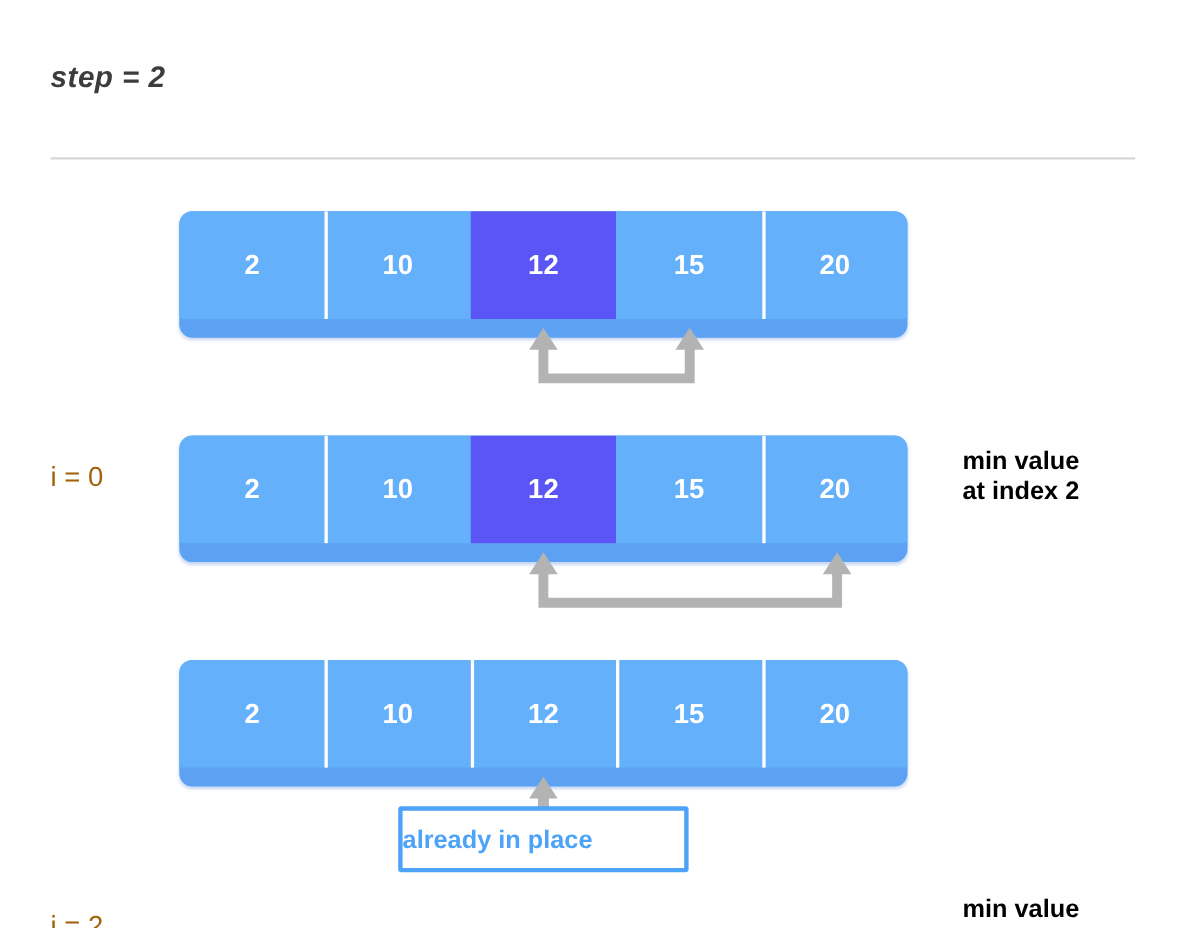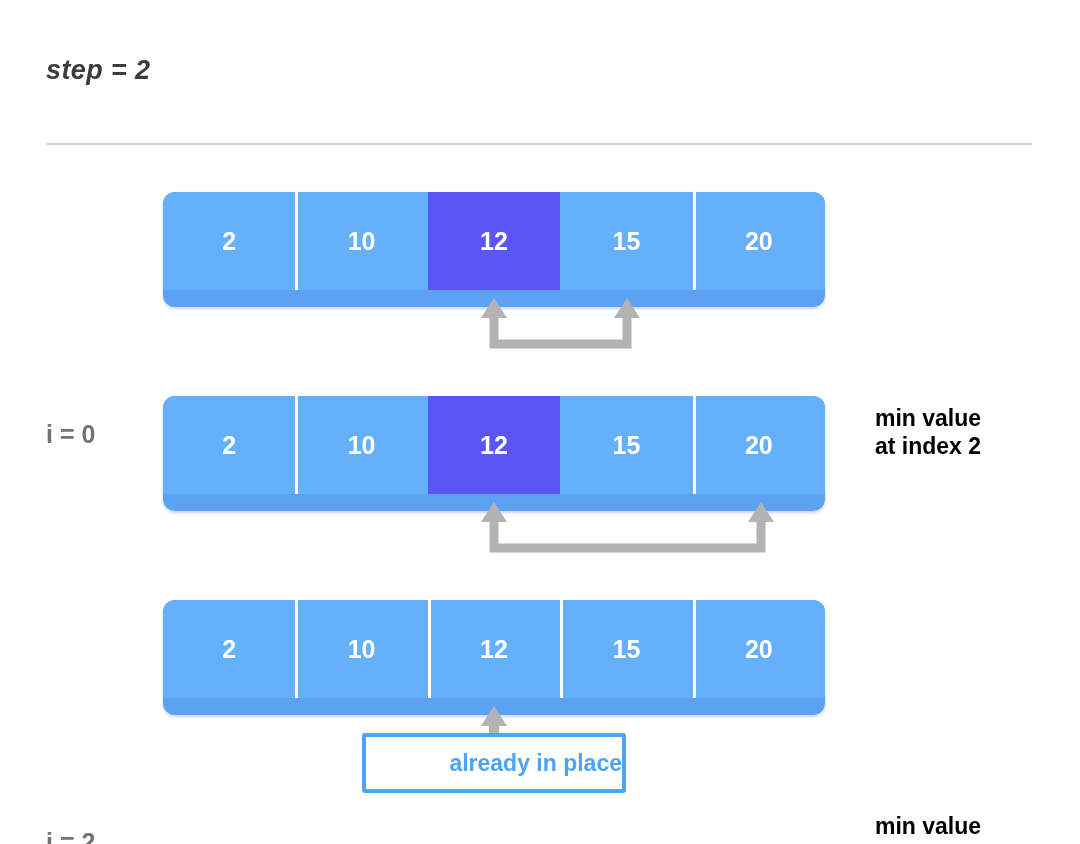--- a/index.html
+++ b/index.html
@@ -46,22 +46,22 @@
   
   .row {
     position: absolute;
     left: 0;
     width: 1080px;
   }
   .row-label {
     position: absolute;
     left: 46px;
     font-size: 25px;
-    font-weight: bold;
-    color: #737373;
+    font-weight: normal;
+    color: #a16207;
     white-space: nowrap;
   }
   .row-note {
     position: absolute;
     left: 875px;
     font-size: 23px;
     font-weight: bold;
     color: #000000;
     line-height: 1.22;
     white-space: pre-line;
@@ -124,21 +124,21 @@
     position: absolute;
     left: 362px;
     top: 733px;
     width: 264px;
     height: 60px;
     box-sizing: border-box;
     border: 4px solid #4da3f7;
     border-radius: 3px;
     display: flex;
     align-items: center;
-    justify-content: flex-end;
+    justify-content: flex-start;
     color: #4da3f7;
     font-size: 23px;
     font-weight: bold;
     background: #ffffff;
   }
   .callout-arrow {
     position: absolute;
     left: 0; top: 0;
     overflow: visible;
   }

